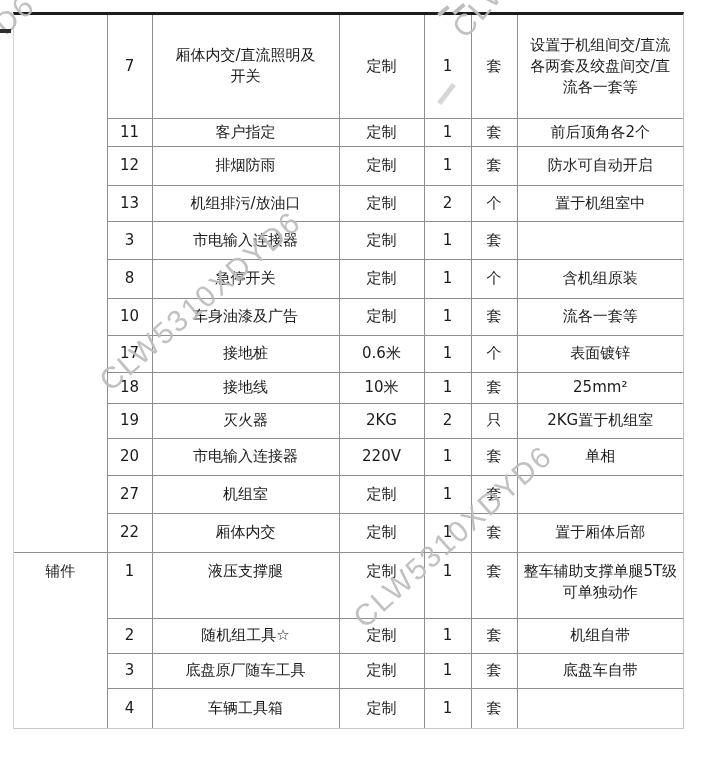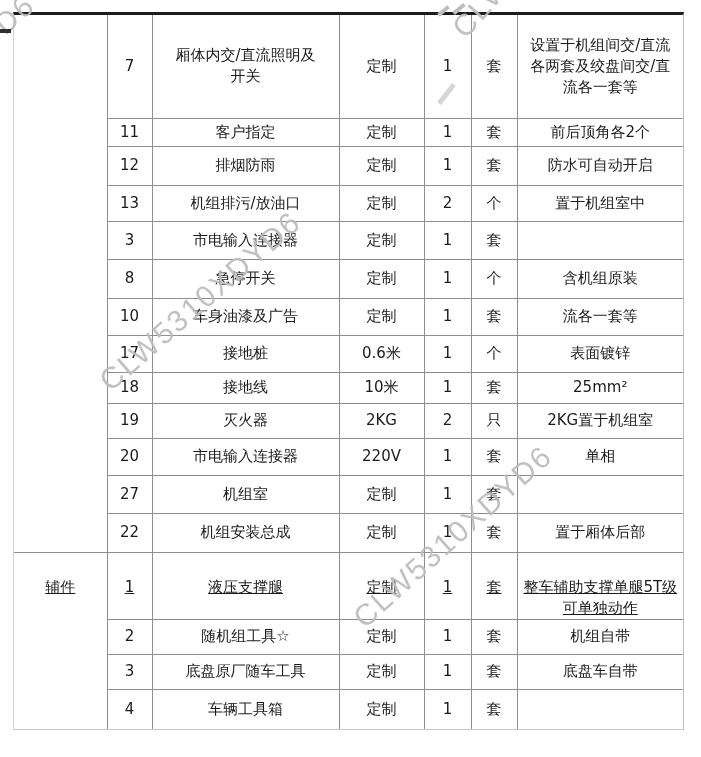--- a/index.html
+++ b/index.html
@@ -29,21 +29,21 @@
     text-align:center;
     vertical-align:middle;
     font-size:15px;
     color:#1b1b1b;
     white-space:pre-line;
     padding:0 2px;
     line-height:1.4;
     overflow:hidden;
   }
   td.multiline { line-height:34px; }
-  tr.top-align > td { vertical-align:top; padding-top:24px;text-decoration:underline; }
+  tr.top-align > td { vertical-align:top; padding-top:8px; }
   td.cat-cell { vertical-align:top; padding-top:7px; }
   td.note-left { text-align:left; padding-left:2px; line-height:34px; }
   .wm {
     position:absolute;
     font-family:"Liberation Sans", sans-serif;
     font-size:30px;
     letter-spacing:2px;
     font-weight:400;
     color:rgba(188,188,188,0.92);
     transform-origin:0 50%;
@@ -178,21 +178,21 @@
     <tr style="height:38px">
       <td>27</td>
       <td>机组室</td>
       <td>定制</td>
       <td>1</td>
       <td>套</td>
       <td></td>
     </tr>
     <tr style="height:39px">
       <td>22</td>
-      <td>机组安装总成</td>
+      <td>厢体内交</td>
       <td>定制</td>
       <td>1</td>
       <td>套</td>
       <td>置于厢体后部</td>
     </tr>
 
     <tr class="top-align" style="height:66px">
       <td rowspan="4" class="cat-cell">辅件</td>
       <td>1</td>
       <td>液压支撑腿</td>

